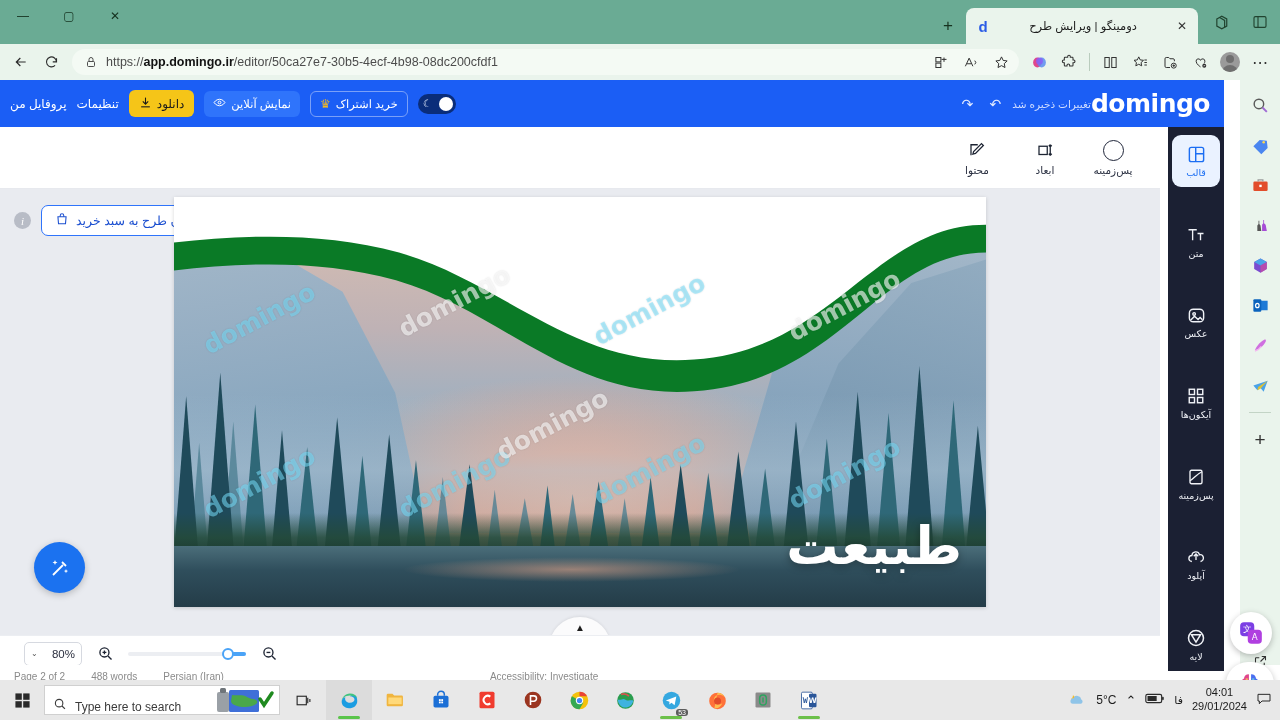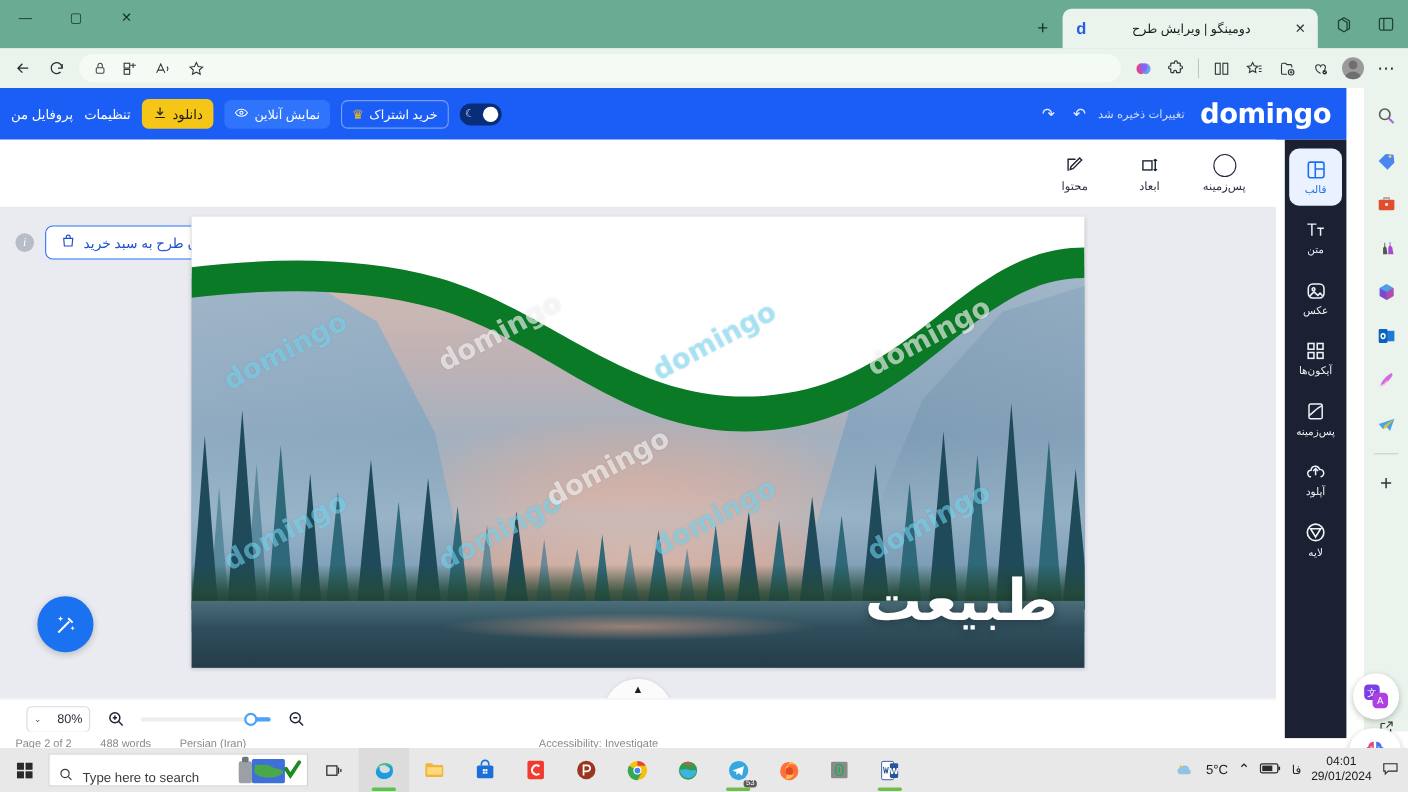--- a/index.html
+++ b/index.html
@@ -67,21 +67,21 @@
     display: flex; flex-direction: column; align-items: center; gap: 12px; }
 
   
   .app-header {
     position: absolute; top: 80px; left: 0; width: 1224px; height: 47px;
     background: #1b5ef5; display: flex; align-items: center; direction: rtl;
     padding: 0 14px 0 10px;
   }
   .logo { font-size: 25px; font-weight: 700; color: #ffffff; letter-spacing: -0.5px;
     font-family: "DejaVu Sans", sans-serif; }
-  .save-status { font-size: 10.5px; color: #cfdcff; margin-right: 14px; }
+  .save-status { font-size: 10.5px; color: #cfdcff; }
   .hdr-icon-btn { width: 22px; height: 22px; display: flex; align-items: center; justify-content: center;
     color: #e4ecff; font-size: 14px; margin-right: 6px; }
   .hdr-spacer { flex: 1; }
   .hdr-right { display: flex; align-items: center; gap: 10px; direction: rtl; }
   .toggle-dark {
     width: 38px; height: 20px; border-radius: 10px; background: #0a2d7a; position: relative;
     display: flex; align-items: center; direction: ltr; padding: 0 3px;
   }
   .toggle-dark .moon { font-size: 10px; color: #e9f0ff; margin-left: 2px; }
   .toggle-dark .knob { position: absolute; right: 3px; width: 14px; height: 14px; border-radius: 50%; background: #fff; }
@@ -249,21 +249,21 @@
   .word-strip {
     position: absolute; top: 665px; left: 0; width: 1280px; height: 17px; background: #ffffff;
     font-size: 10px; color: #8a8a8a; display: flex; align-items: flex-end; gap: 26px; padding-left: 14px;
     direction: ltr; overflow: hidden;
   }
 
   
   .app-rail {
     position: absolute; top: 127px; right: 56px; width: 56px; height: 544px;
     background: #1b2033; display: flex; flex-direction: column; align-items: center;
-    padding-top: 8px; gap: 3px;
+    padding-top: 8px; gap: 3px; justify-content: space-between;
   }
   .rail-item {
     width: 48px; height: 52px; border-radius: 9px; display: flex; flex-direction: column;
     align-items: center; justify-content: center; gap: 3px; color: #f0f2f7;
   }
   .rail-item.active { background: #eaf2ff; color: #1b6ef3; }
   .rail-item .ri-icon { font-size: 17px; height: 20px; display: flex; align-items: center; justify-content: center; }
   .rail-item .ri-label { font-size: 9.5px; }
   .rail-float-a {
     position: absolute; right: 8px; bottom: 66px; width: 42px; height: 42px; border-radius: 50%;
@@ -347,20 +347,21 @@
           <path d="M20 5v6h-6"></path>
         </svg>
     </div>
     <div class="omnibox">
       <div class="lock">
         <svg width="12" height="12" viewBox="0 0 24 24" fill="none" stroke="currentColor" stroke-width="1.9">
             <rect x="5" y="11" width="14" height="10" rx="2"></rect>
             <path d="M8 11V7a4 4 0 0 1 8 0v4"></path>
           </svg>
       </div>
+      <div class="url"><span>https://</span><b>app.domingo.ir</b><span>/editor/50ca27e7-30b5-4ecf-4b98-08dc200cfdf1</span></div>
       <div class="ob-icon">
         <svg width="15" height="15" viewBox="0 0 24 24" fill="none" stroke="currentColor" stroke-width="1.6">
             <rect x="3" y="4" width="8" height="7"></rect>
             <rect x="3" y="13" width="8" height="7"></rect>
             <path d="M16 4v7M20 7h-8"></path>
           </svg>
       </div>
       <div class="ob-icon">
         <svg width="16" height="15" viewBox="0 0 24 24" fill="none" stroke="currentColor" stroke-width="1.6">
             <path d="M3 18L9 5l6 13M5.5 14h7"></path>

